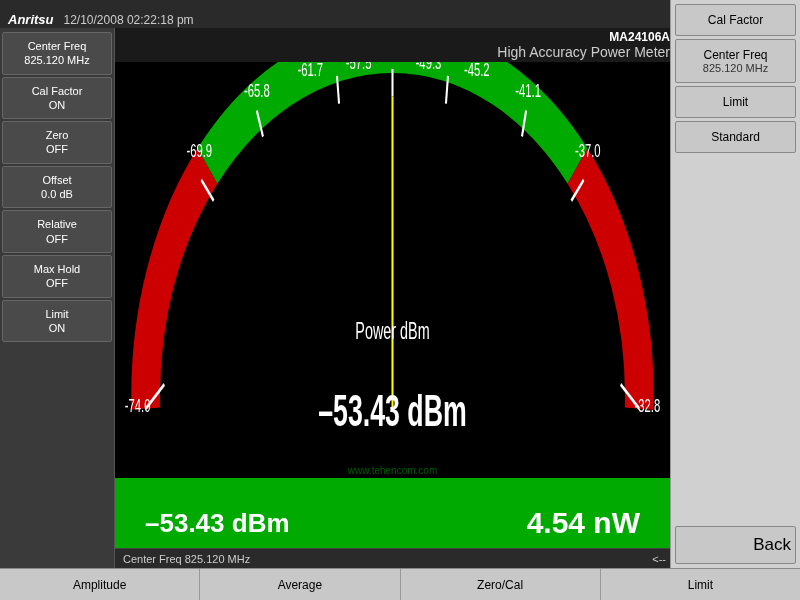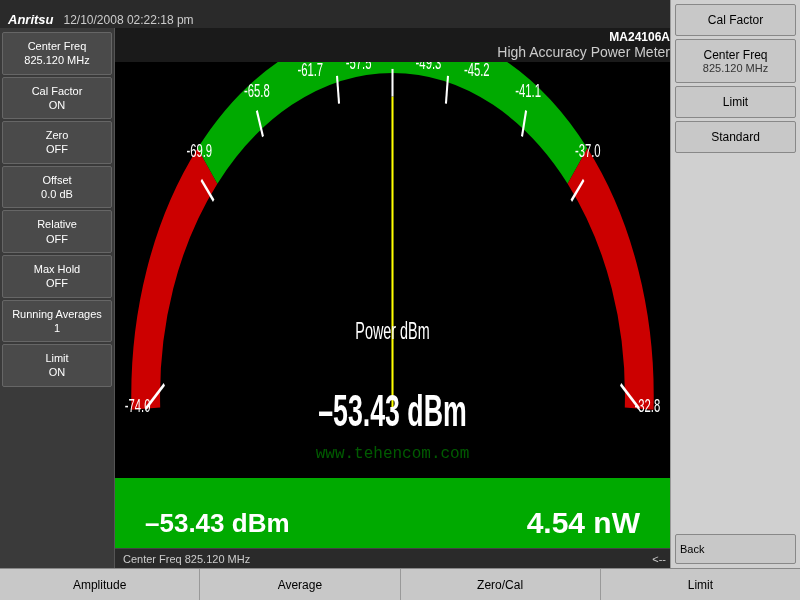--- a/index.html
+++ b/index.html
@@ -97,23 +97,23 @@
     .right-btn .sub-text {
       font-size: 11px;
       color: #333;
       display: block;
     }
     .right-spacer { flex: 1; }
     .right-back {
       background: #c8c8c8;
       border: 1px solid #888;
       color: #000;
-      font-size: 11px;
+      font-size: 17px;
       padding: 8px 4px;
-      text-align: left;
+      text-align: right;
       cursor: pointer;
       border-radius: 2px;
     }
 
     
     #main-area {
       position: absolute;
       top: 28px;
       left: 115px;
       right: 130px;
@@ -178,27 +178,26 @@
       font-size: 26px;
       font-weight: bold;
     }
     #nw-reading {
       color: #fff;
       font-size: 30px;
       font-weight: bold;
     }
     #watermark {
       position: absolute;
-      bottom: 105px;
+      bottom: 92px;
       left: 50%;
       transform: translateX(-50%);
       color: rgba(0,180,0,0.5);
-      font-size: 16px;
+      font-size: 10px;
       white-space: nowrap;
-      font-family: Liberation Mono, monospace;
     }
 
     
     #status-bar {
       position: absolute;
       bottom: 32px;
       left: 115px;
       right: 130px;
       height: 20px;
       background: #2a2a2a;
@@ -258,22 +257,20 @@
     <div class="sidebar-btn" style="white-space: pre-line;">Cal Factor
 ON</div>
     <div class="sidebar-btn" style="white-space: pre-line;">Zero
 OFF</div>
     <div class="sidebar-btn" style="white-space: pre-line;">Offset
 0.0 dB</div>
     <div class="sidebar-btn" style="white-space: pre-line;">Relative
 OFF</div>
     <div class="sidebar-btn" style="white-space: pre-line; text-align: center;">Max Hold
 OFF</div>
-    <div class="sidebar-btn" style="white-space: pre-line;">Running Averages
-1</div>
     <div class="sidebar-btn" style="white-space: pre-line;">Limit
 ON</div>
   </div>
 
 <div id="right-sidebar">
 <div class="right-btn">Cal Factor</div>
     <div class="right-btn">Center Freq<span class="sub-text">825.120 MHz</span></div>
     <div class="right-btn">Limit</div>
     <div class="right-btn">Standard</div>
     <div class="right-spacer"></div>

